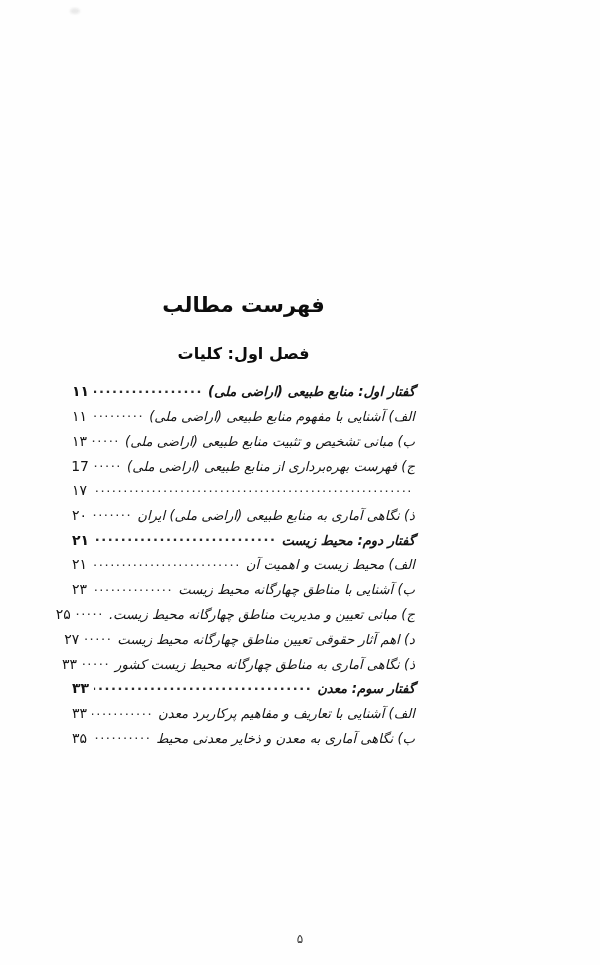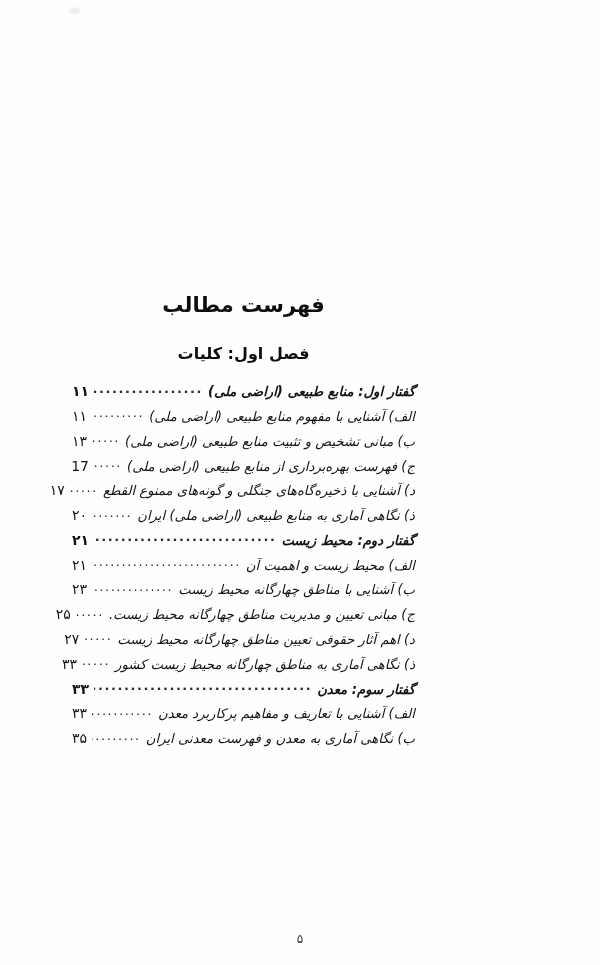--- a/index.html
+++ b/index.html
@@ -158,21 +158,20 @@
           <span class="toc-label">ب) مبانی تشخیص و تثبیت منابع طبیعی (اراضی ملی)</span>
           <span class="leader"></span>
           <span class="toc-page">۱۳</span>
         </div>
         <div class="toc-row">
           <span class="toc-label">ج) فهرست بهره‌برداری از منابع طبیعی (اراضی ملی)</span>
           <span class="leader"></span>
           <span class="toc-page">17</span>
         </div>
         <div class="toc-row">
-          <span class="toc-label">د) آشنایی با ذخیره‌گاه‌های جنگلی و گونه‌های ممنوع القطع</span>
           <span class="leader"></span>
           <span class="toc-page">۱۷</span>
         </div>
         <div class="toc-row">
           <span class="toc-label">ذ) نگاهی آماری به منابع طبیعی (اراضی ملی) ایران</span>
           <span class="leader"></span>
           <span class="toc-page">۲۰</span>
         </div>
         <div class="toc-row section">
           <span class="toc-label">گفتار دوم: محیط زیست</span>
@@ -208,21 +207,21 @@
           <span class="toc-label">گفتار سوم: معدن</span>
           <span class="leader"></span>
           <span class="toc-page">۳۳</span>
         </div>
         <div class="toc-row">
           <span class="toc-label">الف) آشنایی با تعاریف و مفاهیم پرکاربرد معدن</span>
           <span class="leader"></span>
           <span class="toc-page">۳۳</span>
         </div>
         <div class="toc-row">
-          <span class="toc-label">ب) نگاهی آماری به معدن و فهرست معدنی ایران</span>
+          <span class="toc-label">ب) نگاهی آماری به معدن و ذخایر معدنی محیط</span>
           <span class="leader"></span>
           <span class="toc-page">۳۵</span>
         </div>
       </div>
 
   </div>
 
   <div class="folio">۵</div>
 
 </div>

